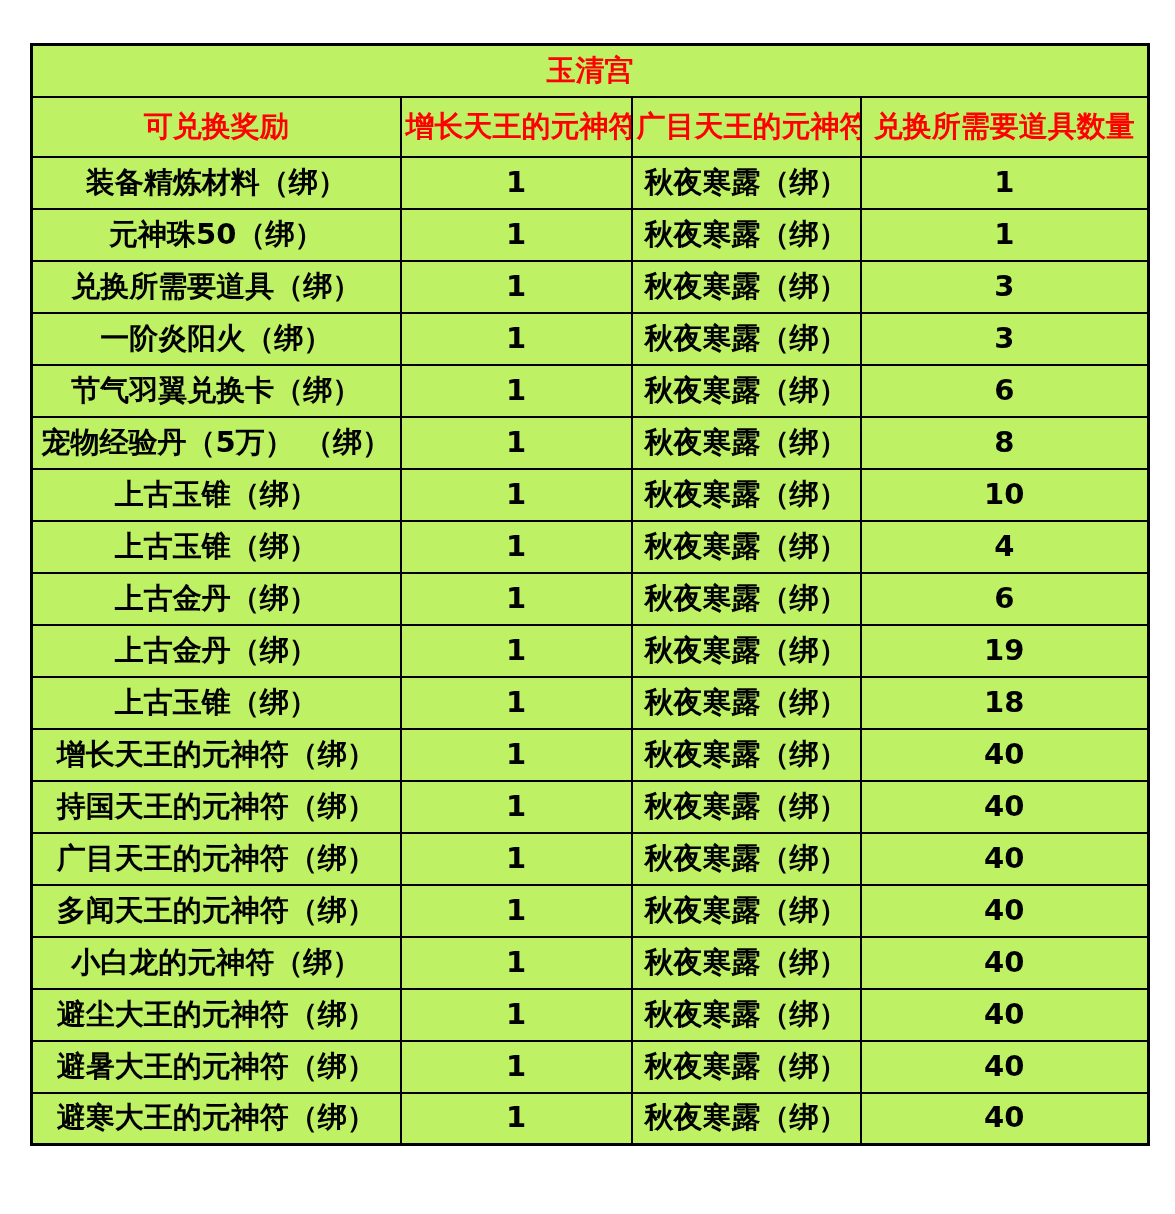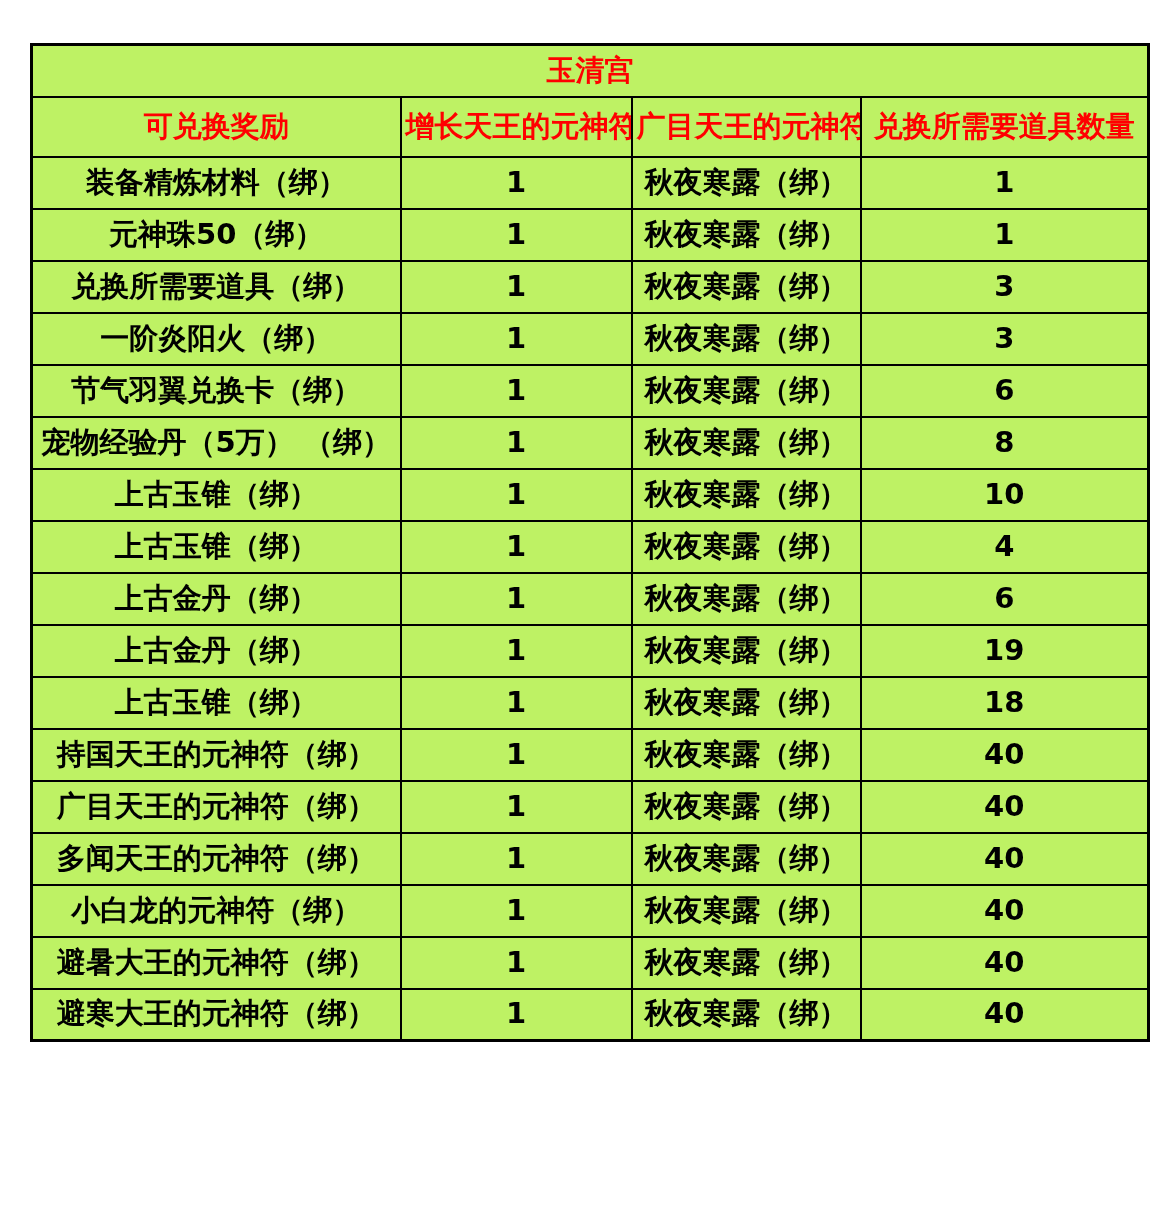--- a/index.html
+++ b/index.html
@@ -134,20 +134,26 @@
           <td>秋夜寒露（绑）</td>
           <td>19</td>
         </tr>
         <tr>
           <td>上古玉锥（绑）</td>
           <td>1</td>
           <td>秋夜寒露（绑）</td>
           <td>18</td>
         </tr>
         <tr>
+          <td>增长天王的元神符（绑）</td>
+          <td>1</td>
+          <td>秋夜寒露（绑）</td>
+          <td>40</td>
+        </tr>
+        <tr>
           <td>持国天王的元神符（绑）</td>
           <td>1</td>
           <td>秋夜寒露（绑）</td>
           <td>40</td>
         </tr>
         <tr>
           <td>广目天王的元神符（绑）</td>
           <td>1</td>
           <td>秋夜寒露（绑）</td>
           <td>40</td>
@@ -158,20 +164,26 @@
           <td>秋夜寒露（绑）</td>
           <td>40</td>
         </tr>
         <tr>
           <td>小白龙的元神符（绑）</td>
           <td>1</td>
           <td>秋夜寒露（绑）</td>
           <td>40</td>
         </tr>
         <tr>
+          <td>避尘大王的元神符（绑）</td>
+          <td>1</td>
+          <td>秋夜寒露（绑）</td>
+          <td>40</td>
+        </tr>
+        <tr>
           <td>避暑大王的元神符（绑）</td>
           <td>1</td>
           <td>秋夜寒露（绑）</td>
           <td>40</td>
         </tr>
         <tr>
           <td>避寒大王的元神符（绑）</td>
           <td>1</td>
           <td>秋夜寒露（绑）</td>
           <td>40</td>

